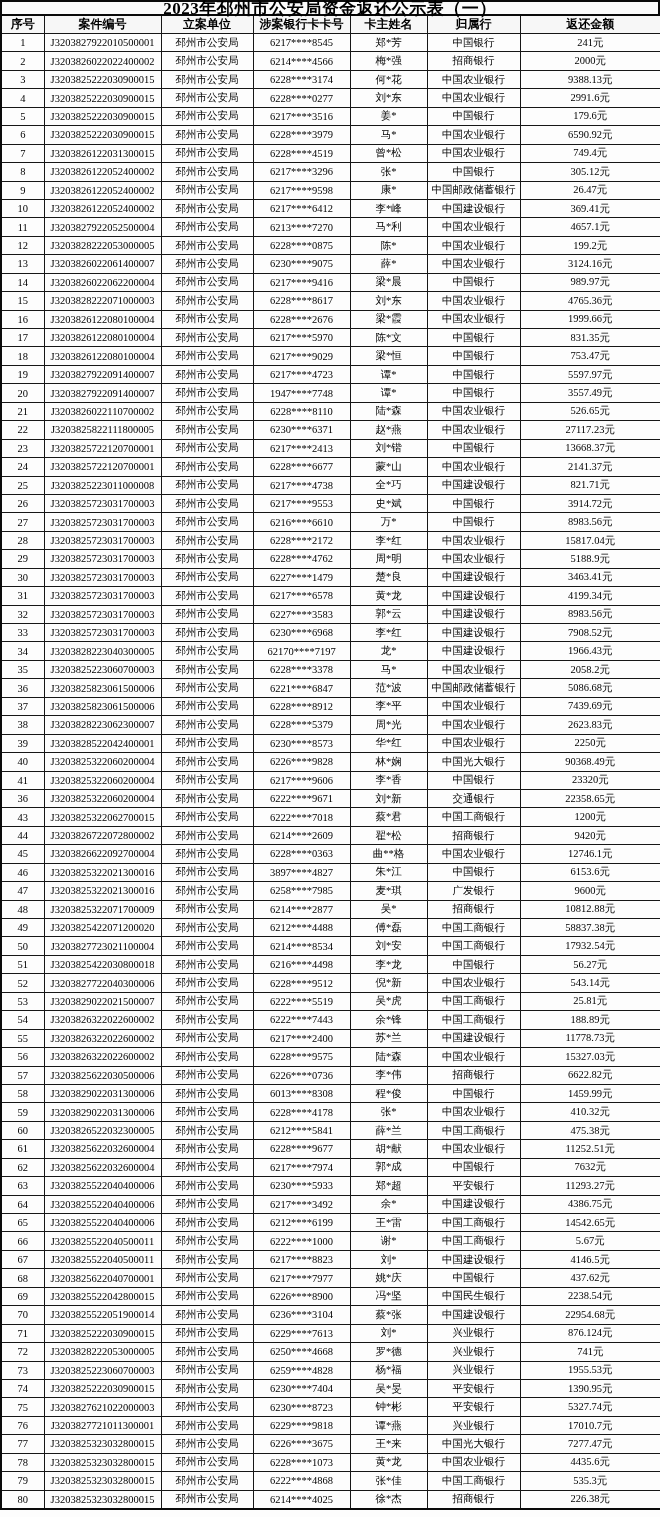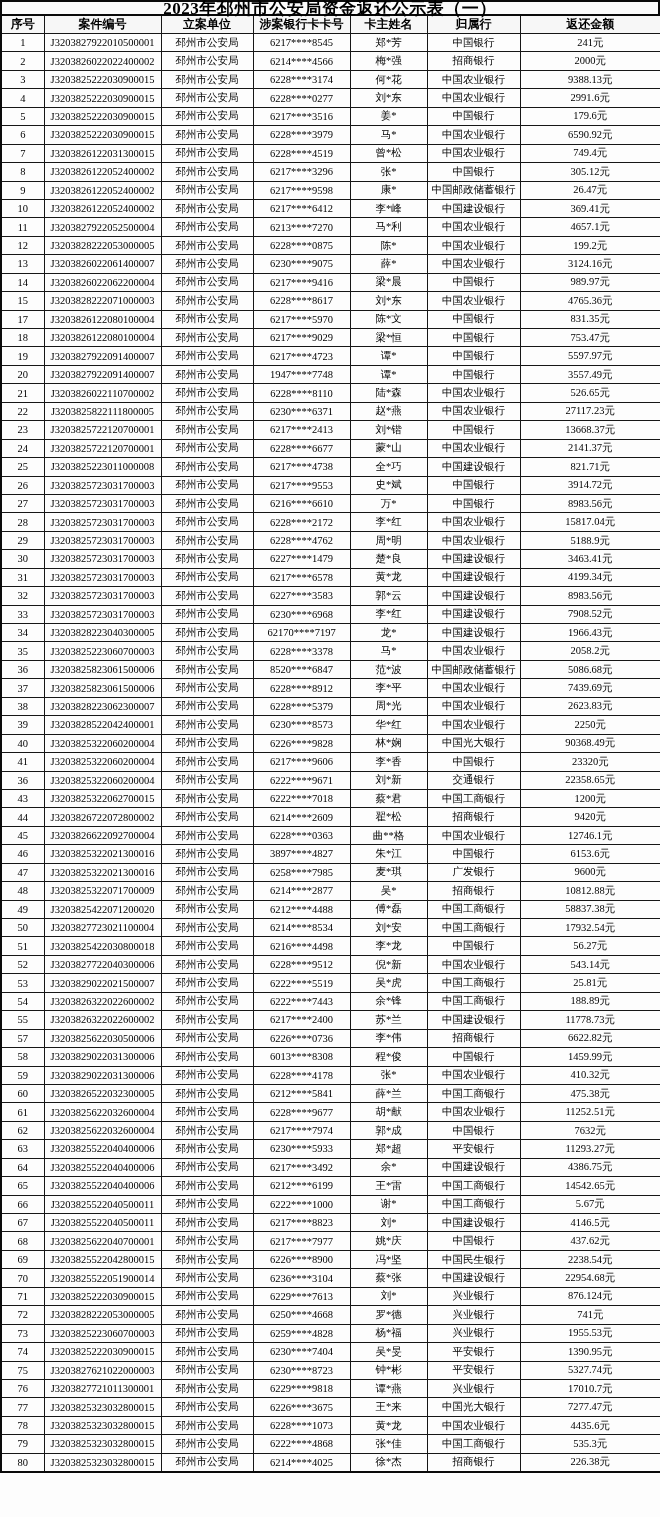--- a/index.html
+++ b/index.html
@@ -219,20 +219,29 @@
         <tr>
       <td>15</td>
       <td>J3203828222071000003</td>
       <td>邳州市公安局</td>
       <td>6228****8617</td>
       <td>刘*东</td>
       <td>中国农业银行</td>
       <td>4765.36元</td>
     </tr>
         <tr>
+      <td>16</td>
+      <td>J3203826122080100004</td>
+      <td>邳州市公安局</td>
+      <td>6228****2676</td>
+      <td>梁*霞</td>
+      <td>中国农业银行</td>
+      <td>1999.66元</td>
+    </tr>
+        <tr>
       <td>17</td>
       <td>J3203826122080100004</td>
       <td>邳州市公安局</td>
       <td>6217****5970</td>
       <td>陈*文</td>
       <td>中国银行</td>
       <td>831.35元</td>
     </tr>
         <tr>
       <td>18</td>
@@ -393,21 +402,21 @@
       <td>邳州市公安局</td>
       <td>6228****3378</td>
       <td>马*</td>
       <td>中国农业银行</td>
       <td>2058.2元</td>
     </tr>
         <tr>
       <td>36</td>
       <td>J3203825823061500006</td>
       <td>邳州市公安局</td>
-      <td>8520****6847</td>
+      <td>6221****6847</td>
       <td>范*波</td>
       <td>中国邮政储蓄银行</td>
       <td>5086.68元</td>
     </tr>
         <tr>
       <td>37</td>
       <td>J3203825823061500006</td>
       <td>邳州市公安局</td>
       <td>6228****8912</td>
       <td>李*平</td>
@@ -568,20 +577,29 @@
       <td>188.89元</td>
     </tr>
         <tr>
       <td>55</td>
       <td>J3203826322022600002</td>
       <td>邳州市公安局</td>
       <td>6217****2400</td>
       <td>苏*兰</td>
       <td>中国建设银行</td>
       <td>11778.73元</td>
+    </tr>
+        <tr>
+      <td>56</td>
+      <td>J3203826322022600002</td>
+      <td>邳州市公安局</td>
+      <td>6228****9575</td>
+      <td>陆*森</td>
+      <td>中国农业银行</td>
+      <td>15327.03元</td>
     </tr>
         <tr>
       <td>57</td>
       <td>J3203825622030500006</td>
       <td>邳州市公安局</td>
       <td>6226****0736</td>
       <td>李*伟</td>
       <td>招商银行</td>
       <td>6622.82元</td>
     </tr>

